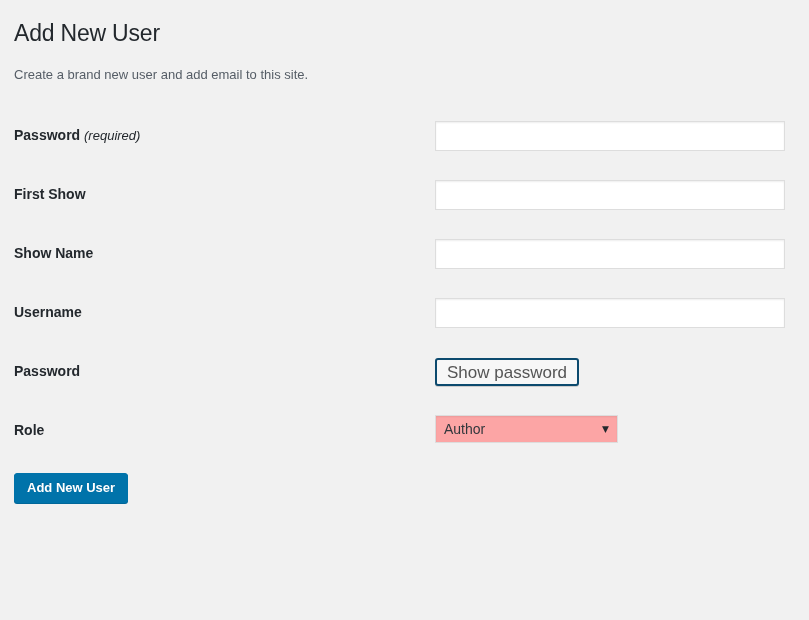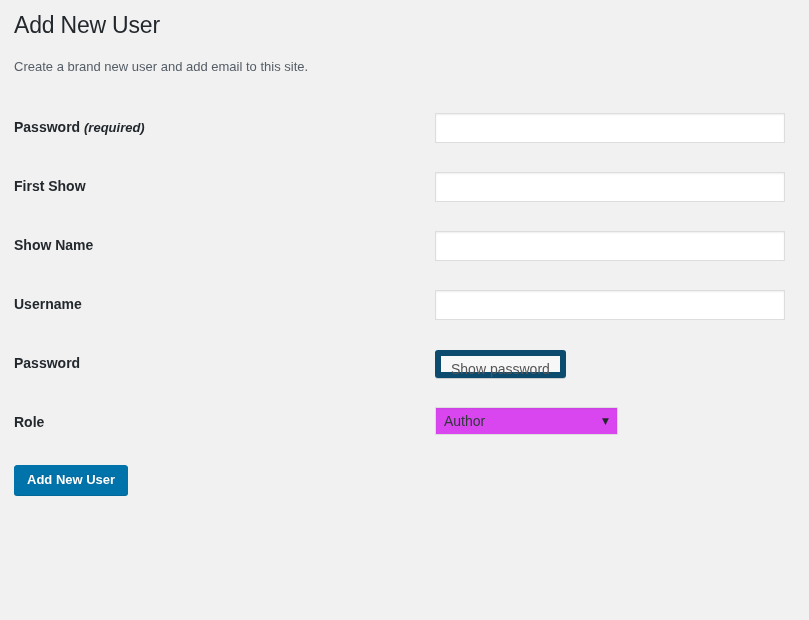--- a/index.html
+++ b/index.html
@@ -10,21 +10,21 @@
     width: 809px;
     height: 620px;
     background: #f1f1f1;
     font-family: "Liberation Sans", sans-serif;
     color: #444;
     -webkit-font-smoothing: antialiased;
     overflow: hidden;
   }
 
   .wrap {
-    padding: 2px 14px;
+    padding: 10px 14px;
     box-sizing: border-box;
     width: 809px;
   }
 
   
   .page-title {
     font-size: 23px;
     font-weight: 400;
     line-height: 29px;
     color: #23282d;
@@ -56,21 +56,21 @@
     text-align: left;
     vertical-align: middle;
     font-weight: bold;
     font-size: 14px;
     line-height: 1.3;
     color: #23282d;
     padding: 0;
     margin: 0;
   }
   .form-table th .req {
-    font-weight: bold;
+    font-weight: normal;
     font-style: italic;
     font-size: 13px;
     color: #23282d;
   }
   .form-table td {
     vertical-align: middle;
     padding: 0;
     margin: 0;
   }
 
@@ -92,26 +92,26 @@
   }
 
   
   .button-secondary {
     display: inline-block;
     height: 28px;
     line-height: 26px;
     padding: 0 10px;
     box-sizing: border-box;
     background: #f7f7f7;
-    border: 6px solid #0c4a6e;
+    border: 2px solid #0c4a6e;
     border-radius: 3px;
     box-shadow: 0 1px 0 #ccc;
     color: #555;
     font-family: "Liberation Sans", sans-serif;
-    font-size: 14px;
+    font-size: 17px;
     cursor: pointer;
     vertical-align: middle;
     white-space: nowrap;
   }
 
   
   .checkbox-row {
     display: flex;
     align-items: center;
   }
@@ -148,21 +148,21 @@
   }
 
   
   .wp-select {
     position: relative;
     display: inline-block;
     width: 183px;
     height: 28px;
     box-sizing: border-box;
     border: 1px solid #ddd;
-    background: #d946ef;
+    background: #fca5a5;
     box-shadow: inset 0 1px 2px rgba(0,0,0,.07);
     cursor: pointer;
   }
   .wp-select .sel-value {
     position: absolute;
     left: 8px;
     top: 0;
     line-height: 26px;
     font-size: 14px;
     color: #32373c;

